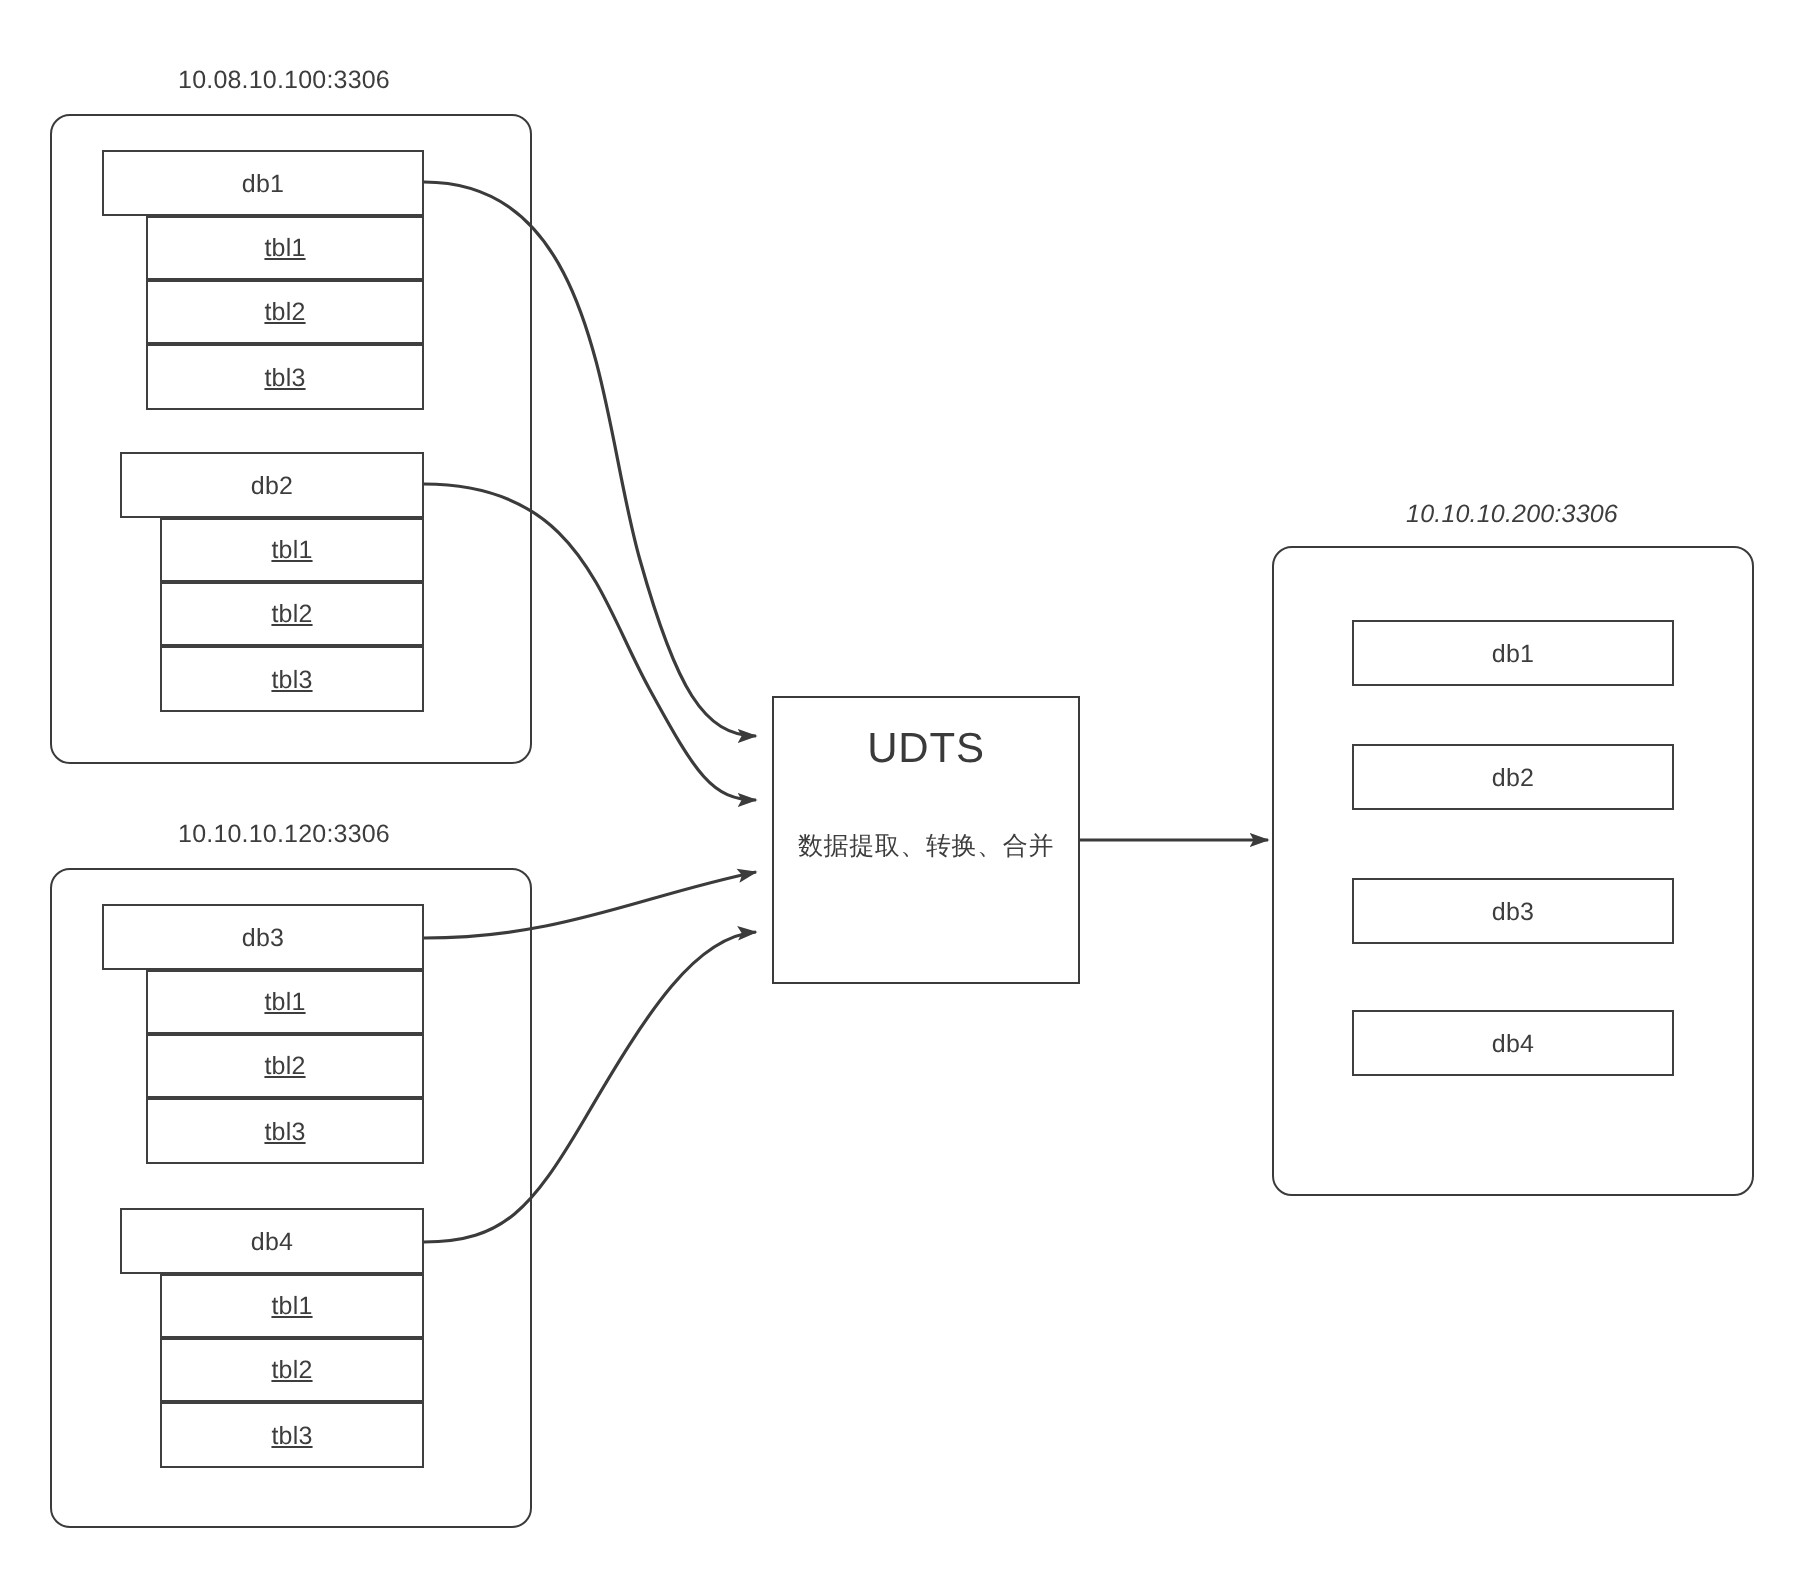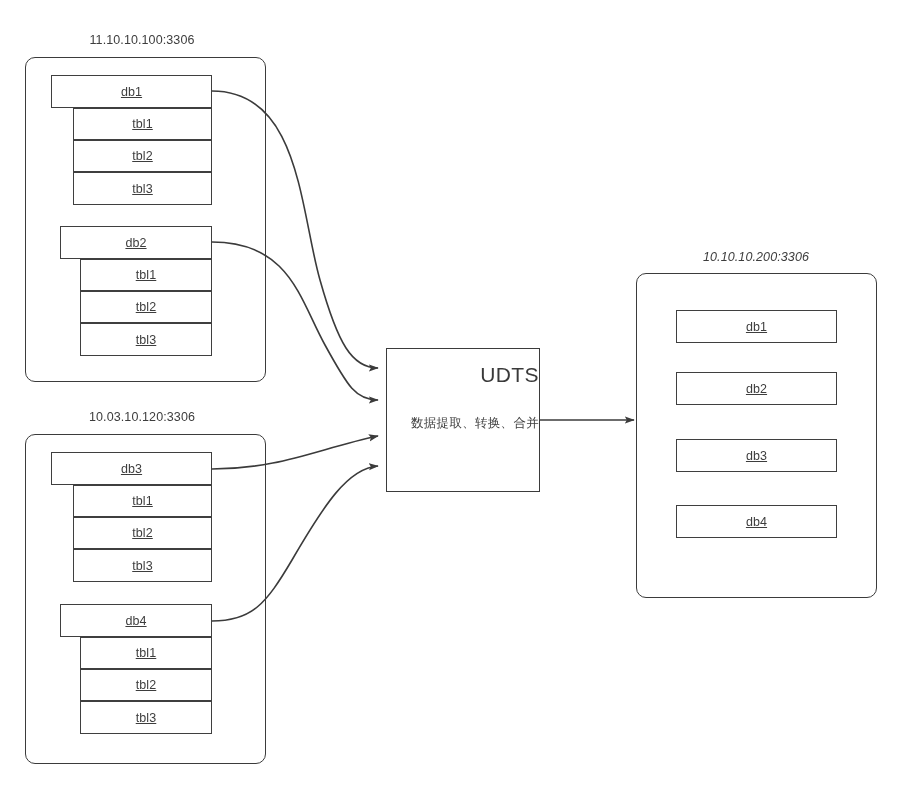--- a/index.html
+++ b/index.html
@@ -50,21 +50,21 @@
     box-sizing: border-box;
     border: 1.6px solid #3f3f3f;
     background: #ffffff;
     display: flex;
     align-items: center;
     justify-content: center;
     font-size: 12.5px;
     color: #3d3d3d;
     letter-spacing: 0.1px;
   }
-  .cell.db { z-index: 3; text-decoration: underline; }
+  .cell.db { z-index: 3; }
   .cell.tbl { z-index: 2; text-decoration: underline; }
 
   
   .udts-box {
     position: absolute;
     box-sizing: border-box;
     border: 1.8px solid #3b3b3b;
     background: #ffffff;
     display: flex;
     flex-direction: column;
@@ -100,21 +100,21 @@
 
     <path d="M212,242 C290,242 300,300 325,345 C348,387 356,400 378,400" fill="none" stroke="#3b3b3b" stroke-width="1.6" marker-end="url(#arrowhead)"></path>
 
     <path d="M212,469 C280,469 320,448 378,436" fill="none" stroke="#3b3b3b" stroke-width="1.6" marker-end="url(#arrowhead)"></path>
 
     <path d="M212,621 C252,621 266,604 292,560 C324,505 348,468 378,466" fill="none" stroke="#3b3b3b" stroke-width="1.6" marker-end="url(#arrowhead)"></path>
 
     <line x1="540" y1="420" x2="634" y2="420" stroke="#3b3b3b" stroke-width="1.6" marker-end="url(#arrowhead)"></line>
   </svg>
 
-  <div class="server-label" style="left:52px; top:33px; width:180px;">11.10.10.100:3306</div>
+  <div class="server-label" style="left:52px; top:33px; width:180px;">10.08.10.100:3306</div>
 
   <div class="server-box" style="left:25px; top:57px; width:241px; height:325px;"></div>
 
   <div class="cell db" style="left:51px; top:75px; width:161px; height:33px;">
     <span>db1</span>
   </div>
   <div class="cell tbl" style="left:73px; top:108px; width:139px; height:32px;">
     <span>tbl1</span>
   </div>
   <div class="cell tbl" style="left:73px; top:140px; width:139px; height:32px;">
@@ -130,21 +130,21 @@
   <div class="cell tbl" style="left:80px; top:259px; width:132px; height:32px;">
     <span>tbl1</span>
   </div>
   <div class="cell tbl" style="left:80px; top:291px; width:132px; height:32px;">
     <span>tbl2</span>
   </div>
   <div class="cell tbl" style="left:80px; top:323px; width:132px; height:33px;">
     <span>tbl3</span>
   </div>
 
-  <div class="server-label" style="left:52px; top:410px; width:180px;">10.03.10.120:3306</div>
+  <div class="server-label" style="left:52px; top:410px; width:180px;">10.10.10.120:3306</div>
 
   <div class="server-box" style="left:25px; top:434px; width:241px; height:330px;"></div>
 
   <div class="cell db" style="left:51px; top:452px; width:161px; height:33px;">
     <span>db3</span>
   </div>
   <div class="cell tbl" style="left:73px; top:485px; width:139px; height:32px;">
     <span>tbl1</span>
   </div>
   <div class="cell tbl" style="left:73px; top:517px; width:139px; height:32px;">
@@ -160,21 +160,21 @@
   <div class="cell tbl" style="left:80px; top:637px; width:132px; height:32px;">
     <span>tbl1</span>
   </div>
   <div class="cell tbl" style="left:80px; top:669px; width:132px; height:32px;">
     <span>tbl2</span>
   </div>
   <div class="cell tbl" style="left:80px; top:701px; width:132px; height:33px;">
     <span>tbl3</span>
   </div>
 
-  <div class="udts-box" style="left:386px; top:348px; width:154px; height:144px;align-items:flex-end;">
+  <div class="udts-box" style="left:386px; top:348px; width:154px; height:144px;">
     <div class="udts-title">UDTS</div>
     <div class="udts-sub">数据提取、转换、合并</div>
   </div>
 
   <div class="server-label" style="left:666px; top:250px; width:180px;font-style:italic;">10.10.10.200:3306</div>
 
   <div class="server-box" style="left:636px; top:273px; width:241px; height:325px;"></div>
 
   <div class="cell db" style="left:676px; top:310px; width:161px; height:33px;">
     <span>db1</span>

